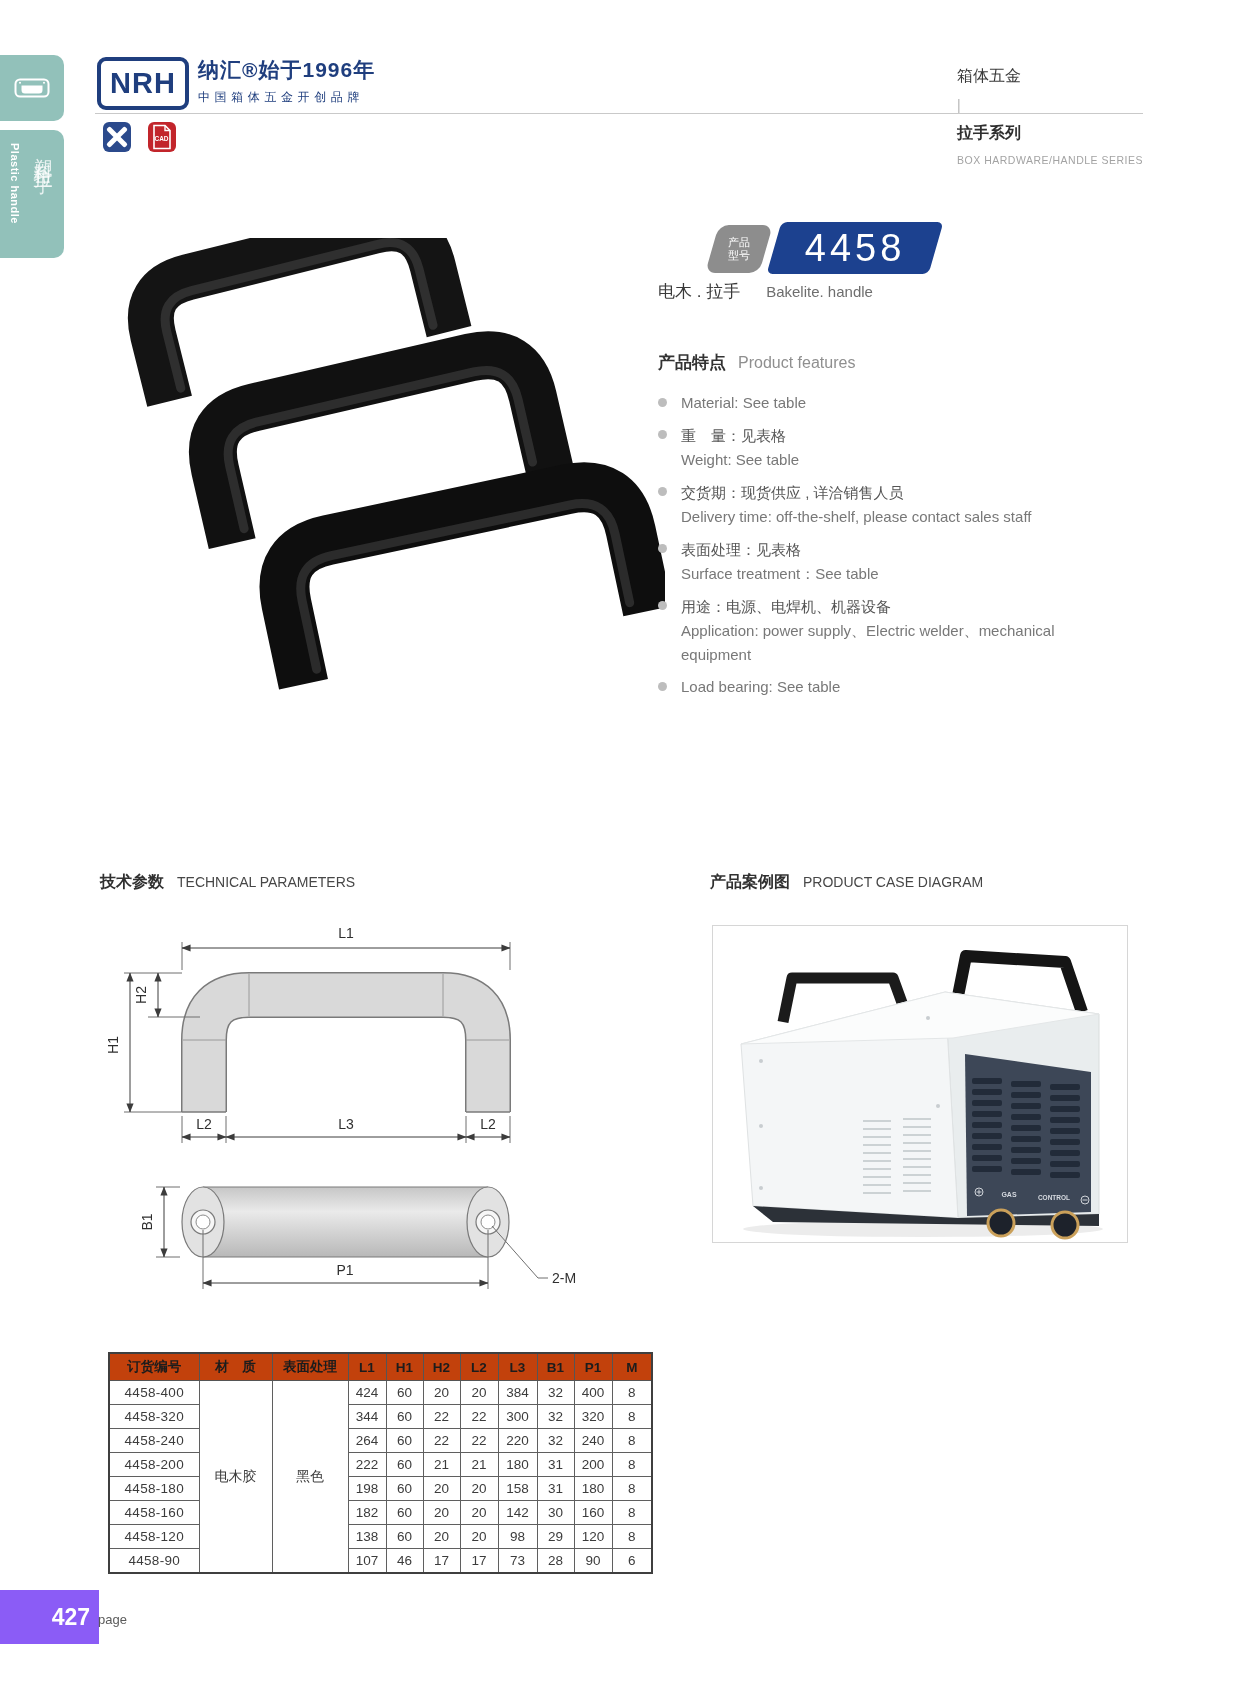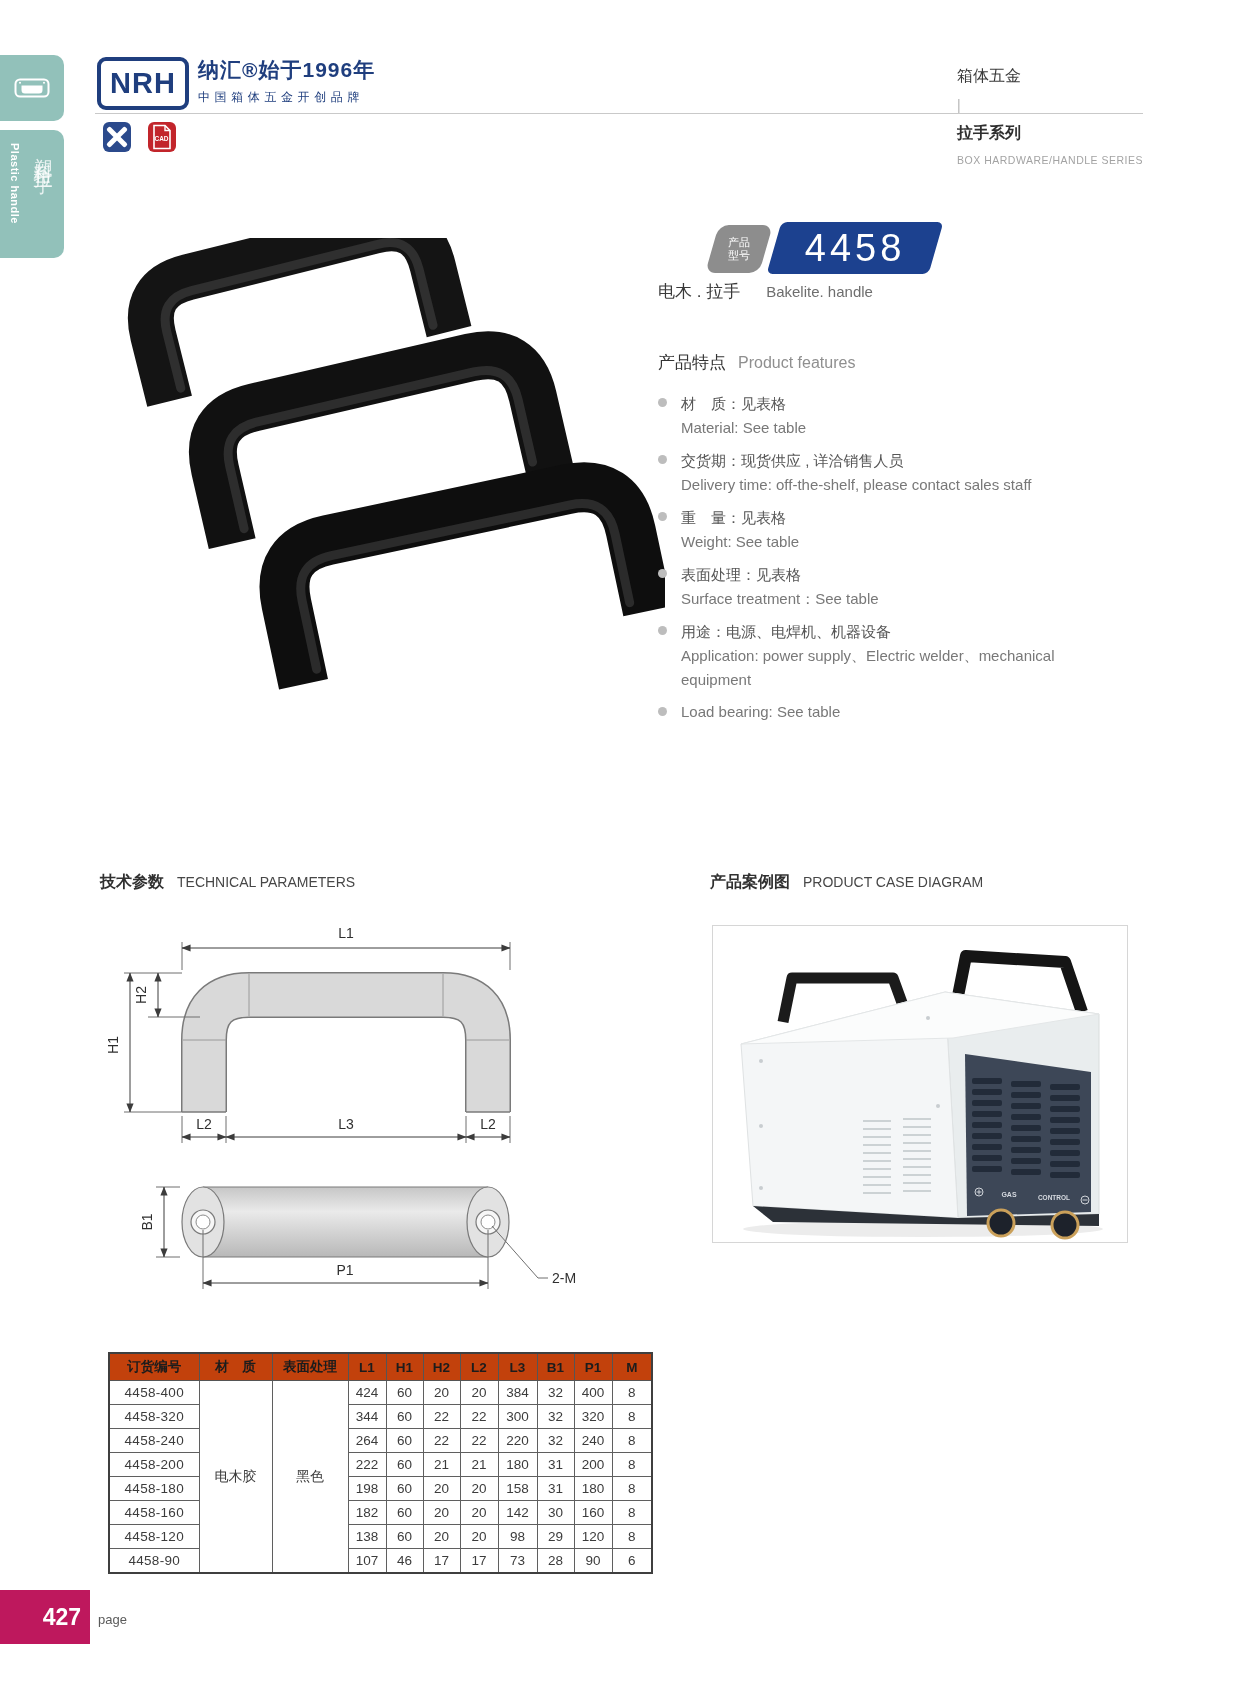--- a/index.html
+++ b/index.html
@@ -46,21 +46,21 @@
   .badge-blue{position:absolute;left:774px;top:222px;width:162px;height:52px;background:#1c418f;
               transform:skewX(-16deg);border-radius:6px;display:flex;align-items:center;justify-content:center;}
   .badge-blue .t{transform:skewX(16deg);color:#fff;font-size:38px;letter-spacing:4px;}
   .prod-name{position:absolute;left:658px;top:280px;display:flex;gap:26px;align-items:baseline;}
   .prod-name .cn{font-size:17px;color:#3a3a3a;}
   .prod-name .en{font-size:15px;color:#6e6e6e;}
 
   
   .features{position:absolute;left:658px;top:351px;width:445px;}
   .feat-title{display:flex;gap:12px;align-items:baseline;margin-bottom:17px;}
-  .feat-title .cn{font-size:17px;font-weight:normal;color:#333;}
+  .feat-title .cn{font-size:17px;font-weight:bold;color:#333;}
   .feat-title .en{font-size:16px;color:#8f8f8f;}
   .feat-list{list-style:none;margin:0;padding:0;}
   .feat-item{position:relative;padding-left:23px;margin-bottom:8px;}
   .feat-item .bullet{position:absolute;left:0;top:7px;width:9px;height:9px;border-radius:50%;background:#bdbdbd;}
   .feat-item .fcn{font-size:15px;color:#565656;line-height:25px;}
   .feat-item .fen{font-size:15px;color:#787878;line-height:24px;}
 
   
   .sec-title{position:absolute;display:flex;gap:13px;align-items:baseline;white-space:nowrap;}
   .sec-title .cn{font-size:16px;font-weight:bold;color:#303030;}
@@ -80,21 +80,21 @@
 
   
   .spec{position:absolute;left:108px;top:1352px;border-collapse:collapse;border:2px solid #3f3f3f;
         font-size:13.5px;table-layout:fixed;}
   .spec th{background:#c2410c;border:1px solid #555;font-weight:600;color:#1c1c1c;height:26px;padding:0;}
   .spec td{border:1px solid #5f5f5f;text-align:center;color:#3c3c3c;height:23px;padding:0;}
   .spec .c-model{letter-spacing:.3px;}
   .spec .c-merged{font-size:14px;color:#3c3c3c;}
 
   
-  .footer-block{position:absolute;left:0;top:1590px;width:90px;height:54px;background:#be185d;
+  .footer-block{position:absolute;left:0;top:1590px;width:99px;height:54px;background:#8b5cf6;
                 display:flex;align-items:center;justify-content:flex-end;padding-right:9px;
                 box-sizing:border-box;color:#fff;font-size:23px;font-weight:bold;}
   .footer-page{position:absolute;left:98px;top:1612px;font-size:13px;color:#5a5a5a;}
 </style>
 </head>
 <body>
 
 <div id="page">
 
   <div class="side-icon">
@@ -169,32 +169,31 @@
   </div>
 
   <div class="features">
     <div class="feat-title">
       <span class="cn">产品特点</span>
       <span class="en">Product features</span>
     </div>
     <ul class="feat-list">
         <li class="feat-item">
           <span class="bullet"></span>
-          <div class="fcn">材　质：见表格</div>
           <div class="fen">Material: See table</div>
+        </li>
+        <li class="feat-item">
+          <span class="bullet"></span>
+          <div class="fcn">重　量：见表格</div>
+          <div class="fen">Weight: See table</div>
         </li>
         <li class="feat-item">
           <span class="bullet"></span>
           <div class="fcn">交货期：现货供应 , 详洽销售人员</div>
           <div class="fen">Delivery time: off-the-shelf, please contact sales staff</div>
-        </li>
-        <li class="feat-item">
-          <span class="bullet"></span>
-          <div class="fcn">重　量：见表格</div>
-          <div class="fen">Weight: See table</div>
         </li>
         <li class="feat-item">
           <span class="bullet"></span>
           <div class="fcn">表面处理：见表格</div>
           <div class="fen">Surface treatment：See table</div>
         </li>
         <li class="feat-item">
           <span class="bullet"></span>
           <div class="fcn">用途：电源、电焊机、机器设备</div>
           <div class="fen">Application: power supply、Electric welder、mechanical equipment</div>

